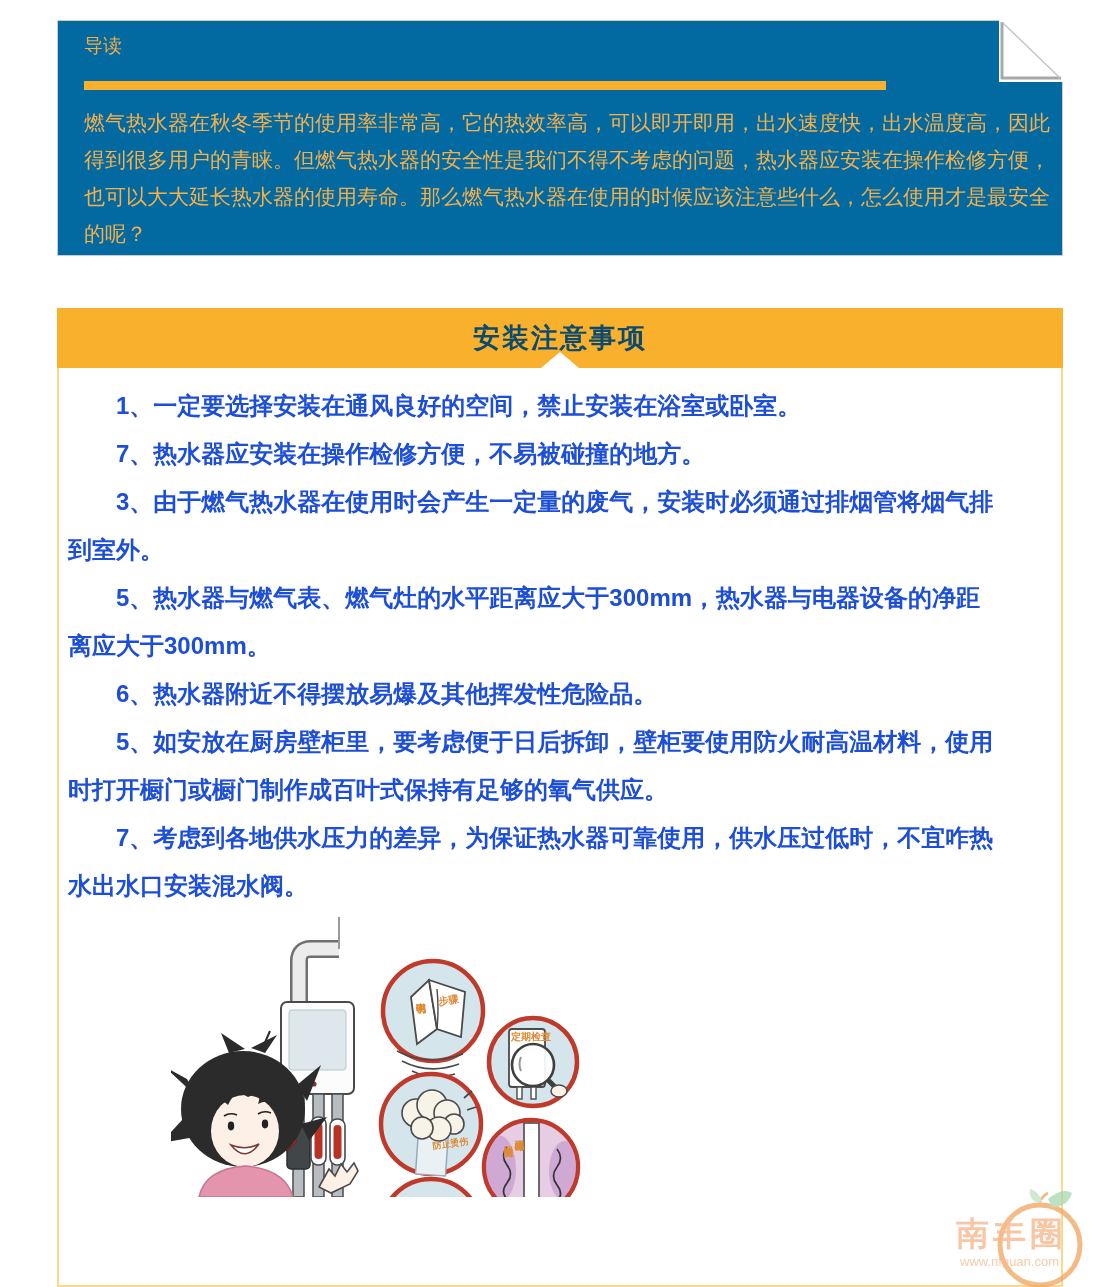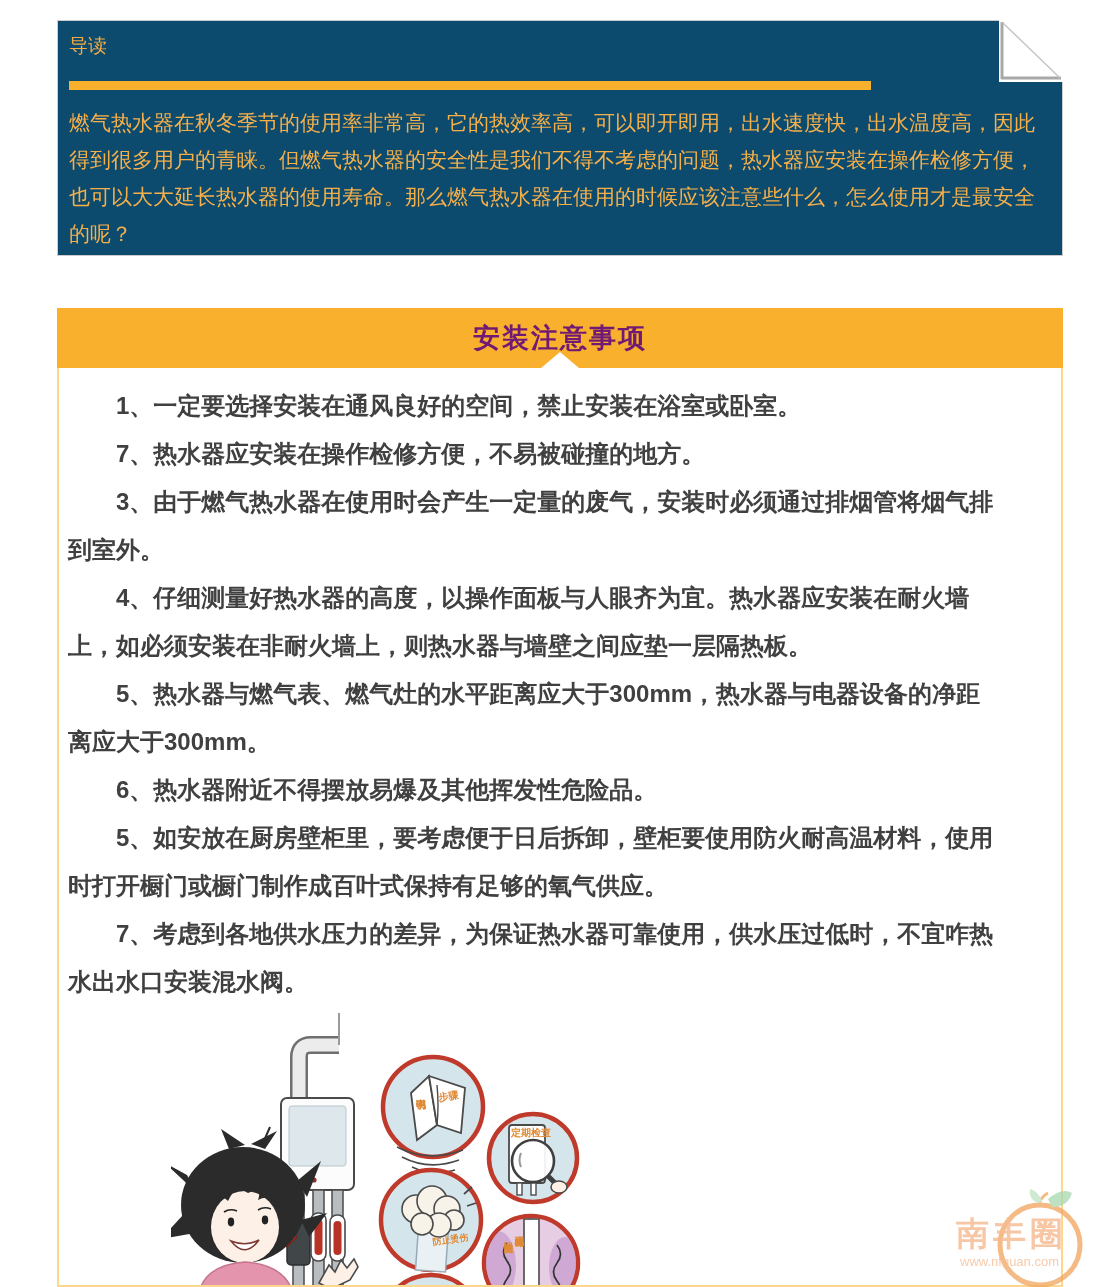--- a/index.html
+++ b/index.html
@@ -3,50 +3,50 @@
 <meta charset="utf-8">
 <style>
   html,body{margin:0;padding:0;}
   body{
     width:1098px;height:1287px;overflow:hidden;position:relative;
     background:#ffffff;font-family:"Liberation Sans",sans-serif;
   }
   
   .intro-box{
     position:absolute;left:57px;top:20px;width:1006px;height:236px;
-    border:1px solid #cccccc;box-sizing:border-box;background:#0c4a6e;
+    border:1px solid #cccccc;box-sizing:border-box;background:#0369a1;padding-left:15px;
   }
   .fold{position:absolute;top:-1px;right:-1px;display:block;}
   .intro-title{margin:12px 0 0 11px;font-size:19px;color:#f6ac44;}
   .intro-bar{margin:22px 0 0 11px;width:802px;height:9px;background:#f9b02c;}
   .intro-text{
     margin:14px 11px 0 11px;width:975px;font-size:21px;line-height:37px;
     color:#f6b04a;word-break:normal;
   }
   
   .banner{
     position:absolute;left:57px;top:308px;width:1006px;height:60px;
-    background:#f9b02c;color:#701a75;font-size:27px;font-weight:bold;
+    background:#f9b02c;color:#0c4a6e;font-size:27px;font-weight:bold;
     text-align:center;line-height:60px;letter-spacing:2px;
   }
   .notch{
     position:absolute;bottom:0;left:50%;transform:translateX(-50%);
     width:0;height:0;border-left:19px solid transparent;
     border-right:19px solid transparent;border-bottom:16px solid #ffffff;
   }
   
   .content-box{
     position:absolute;left:57px;top:368px;width:1006px;height:919px;
     border:2px solid #fcd78c;border-top:none;box-sizing:border-box;
     overflow:hidden;background:#fff;
   }
   .list{margin:14px 0 0 0;padding:0 0 0 9px;}
   .list p{
     margin:0;width:930px;font-size:24px;font-weight:bold;line-height:48px;
-    color:#404040;text-indent:2em;
+    color:#1d4ed8;text-indent:2em;
   }
   .illu{margin:7px 0 0 112px;display:block;}
   .hand-label{font-weight:bold;fill:#e08a35;}
   .vtxt{writing-mode:vertical-rl;text-orientation:upright;}
   
   .watermark{position:absolute;left:950px;top:1185px;width:148px;height:102px;z-index:5;}
 </style>
 </head>
 <body>
 
@@ -66,21 +66,20 @@
 <div class="banner">
   <span>安装注意事项</span>
   <div class="notch"></div>
 </div>
 
 <div class="content-box">
   <div class="list">
     <p>1、一定要选择安装在通风良好的空间，禁止安装在浴室或卧室。</p>
     <p>7、热水器应安装在操作检修方便，不易被碰撞的地方。</p>
     <p>3、由于燃气热水器在使用时会产生一定量的废气，安装时必须通过排烟管将烟气排到室外。</p>
-    <p>4、仔细测量好热水器的高度，以操作面板与人眼齐为宜。热水器应安装在耐火墙上，如必须安装在非耐火墙上，则热水器与墙壁之间应垫一层隔热板。</p>
     <p>5、热水器与燃气表、燃气灶的水平距离应大于300mm，热水器与电器设备的净距离应大于300mm。</p>
     <p>6、热水器附近不得摆放易爆及其他挥发性危险品。</p>
     <p>5、如安放在厨房壁柜里，要考虑便于日后拆卸，壁柜要使用防火耐高温材料，使用时打开橱门或橱门制作成百叶式保持有足够的氧气供应。</p>
     <p>7、考虑到各地供水压力的差异，为保证热水器可靠使用，供水压过低时，不宜咋热水出水口安装混水阀。</p>
   </div>
 
   <svg class="illu" width="640" height="280" viewBox="0 0 640 280">
 
     <g>
       <path d="M128,90 L128,44 Q128,32 140,32 L168,32" fill="none" stroke="#6f6f6f" stroke-width="18"></path>

